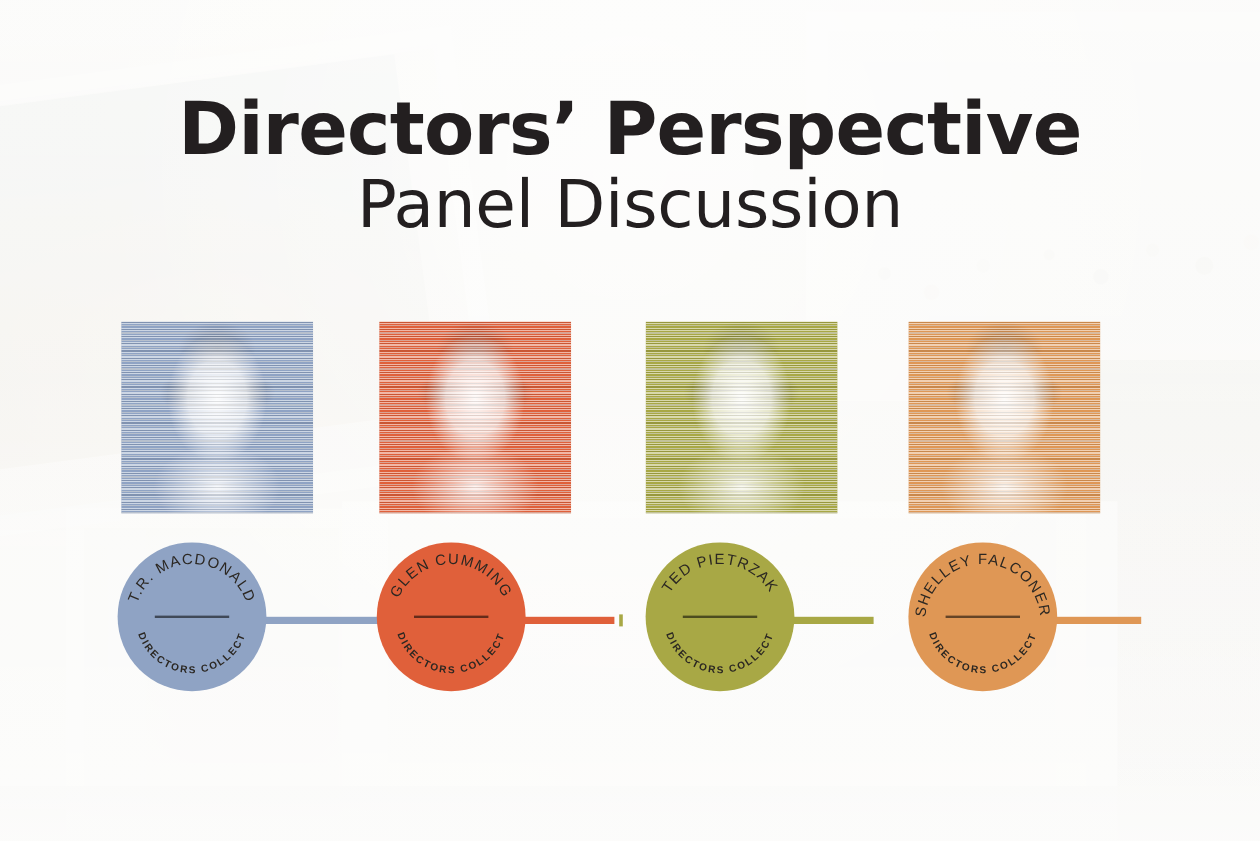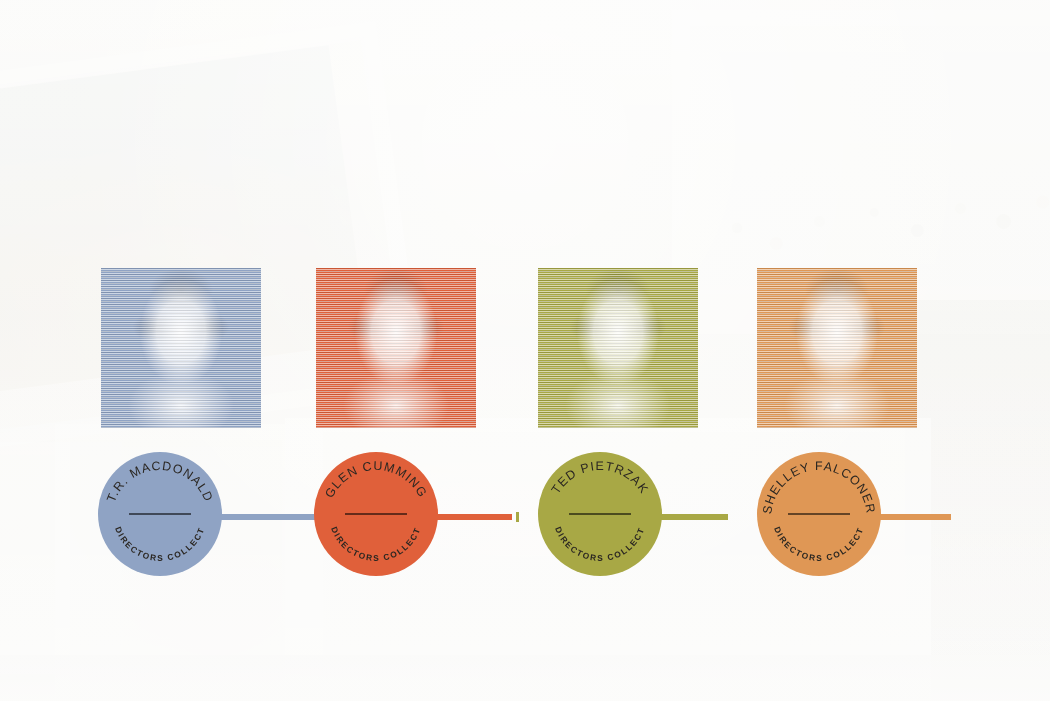--- a/index.html
+++ b/index.html
@@ -315,20 +315,24 @@
     <div class="bg-frame frame-bl"></div>
 
     <div class="bg-art art-bc"></div>
     <div class="bg-frame frame-bc"></div>
 
     <div class="bg-floor"></div>
     <div class="bg-veil"></div>
     <div class="bg-veil2"></div>
   </div>
 
+  <div class="title-wrap">
+    <div class="title-main">Directors’ Perspective</div>
+    <div class="title-sub">Panel Discussion</div>
+  </div>
 
   <div class="portraits" id="portraits">
       <div class="portrait" style="left: 101px;">
         <div class="tint" style="background:#8fa3c4"></div>
         <div class="face"></div>
         <div class="lines"></div>
         <div class="lines2"></div>
       </div>
       <div class="portrait" style="left: 316px;">
         <div class="tint" style="background:#e0603a"></div>

